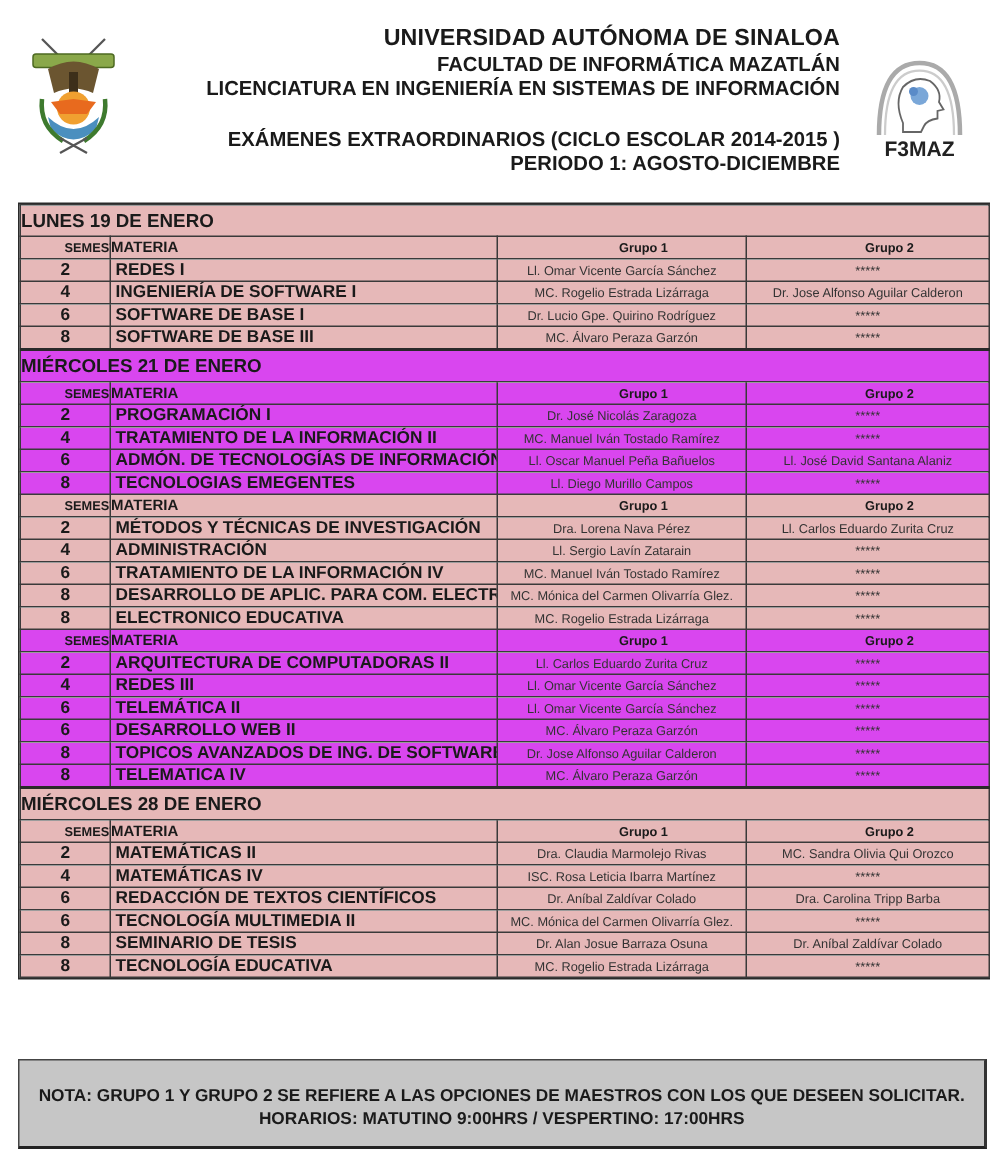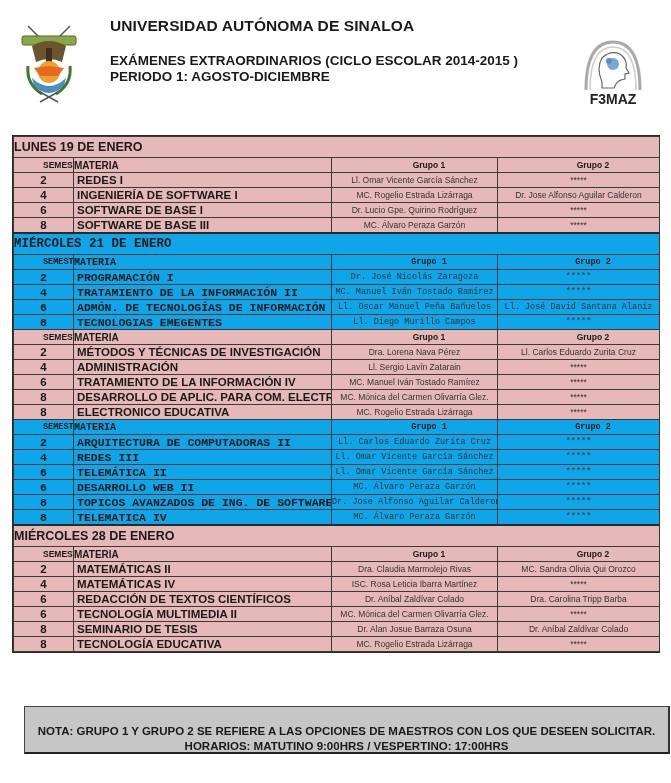--- a/index.html
+++ b/index.html
@@ -1,44 +1,44 @@
 <!DOCTYPE html>
 <html><head>
 <meta charset="utf-8">
 <style>
   html, body { margin: 0; padding: 0; background: #ffffff; }
   body { width: 671px; height: 783px; position: relative; overflow: hidden; font-family: "Liberation Sans", sans-serif; color: #1a1a1a; }
   .header { position: absolute; left: 0; top: 0; width: 671px; height: 130px; }
-  .title-block { position: absolute; left: 110px; width: 450px; top: 16px; text-align: left; }
+  .title-block { position: absolute; left: 110px; width: 450px; top: 16px; text-align: right; }
   .title-block .l1 { font-size: 15.5px; font-weight: bold; letter-spacing: 0.1px; line-height: 19px; }
   .title-block .l2 { font-size: 13.5px; font-weight: bold; line-height: 16px; }
   .title-block .l3 { font-size: 13.5px; font-weight: bold; line-height: 16px; }
   .title-block .l4 { font-size: 13.5px; font-weight: bold; line-height: 16px; margin-top: 18px; }
   .title-block .l5 { font-size: 13.5px; font-weight: bold; line-height: 16px; }
   .logo-left { position: absolute; left: 18px; top: 22px; width: 62px; height: 82px; }
   .logo-right { position: absolute; left: 580px; top: 38px; width: 66px; height: 68px; }
 
   .schedule { position: absolute; left: 12px; top: 135px; width: 646px; border: 1.5px solid #2a2a2a; border-collapse: collapse; }
   table { border-collapse: collapse; width: 646px; table-layout: fixed; }
   td, th { border: 1px solid #3a3a3a; padding: 0; overflow: hidden; white-space: nowrap; }
   .pink td, .pink th { background: #e6b8b8; }
-  .white td, .white th { background: #0ea5e9; font-family: Liberation Mono, monospace; }
+  .white td, .white th { background: #d946ef; }
   .day-row td { height: 20px; font-weight: bold; font-size: 12.5px; text-align: left; border-bottom: 1px solid #3a3a3a; }
   .section-top td { border-top: 2px solid #2a2a2a; }
   .col-head th { height: 14px; font-size: 8.5px; font-weight: bold; text-align: center; padding-left: 29px; }
   .data-row td { height: 14px; }
   .c-sem { width: 60px; text-align: center; font-weight: bold; font-size: 11.5px; }
   .c-mat { width: 258px; text-align: left; font-weight: bold; font-size: 11.5px; padding-left: 3px !important; }
   .c-g1 { width: 166px; text-align: center; font-size: 8.5px; color: #333; }
   .c-g2 { width: 162px; text-align: center; font-size: 8.5px; color: #333; }
   th.c-mat { text-align: left; padding-left: 0 !important; font-size: 10px; }
   th.c-sem { font-size: 8.5px; }
   th.c-g1, th.c-g2 { font-size: 8.5px; color: #1a1a1a; }
 
-  .note { position: absolute; left: 12px; top: 706px; width: 646px; height: 48px; background: #c6c6c6; border: 1px solid #444; border-bottom: 2px solid #222; border-right: 2px solid #333; box-sizing: border-box; text-align: center; margin-left: 12px; }
+  .note { position: absolute; left: 12px; top: 706px; width: 646px; height: 60px; background: #c6c6c6; border: 1px solid #444; border-bottom: 2px solid #222; border-right: 2px solid #333; box-sizing: border-box; text-align: center; }
   .note .n1 { margin-top: 17px; font-size: 11.5px; font-weight: bold; line-height: 15px; }
   .note .n2 { font-size: 11.5px; font-weight: bold; line-height: 15px; }
 </style>
 </head>
 <body>
 
 <div class="header">
   <div class="logo-left">
     <svg width="62" height="82" viewBox="0 0 62 82">
       <line x1="10" y1="4" x2="22" y2="16" stroke="#555" stroke-width="1.5"></line>
@@ -51,20 +51,22 @@
       <path d="M14 56 Q31 72 48 56 L46 64 Q31 78 16 64 Z" fill="#4a8fbf"></path>
       <path d="M10 44 Q8 62 24 72" stroke="#3e7a2e" stroke-width="3" fill="none"></path>
       <path d="M52 44 Q54 62 38 72" stroke="#3e7a2e" stroke-width="3" fill="none"></path>
       <line x1="22" y1="70" x2="40" y2="80" stroke="#555" stroke-width="1.5"></line>
       <line x1="40" y1="70" x2="22" y2="80" stroke="#555" stroke-width="1.5"></line>
     </svg>
   </div>
 
   <div class="title-block">
     <div class="l1">UNIVERSIDAD AUTÓNOMA DE SINALOA</div>
+    <div class="l2">FACULTAD DE INFORMÁTICA MAZATLÁN</div>
+    <div class="l3">LICENCIATURA EN INGENIERÍA EN SISTEMAS DE INFORMACIÓN</div>
     <div class="l4">EXÁMENES EXTRAORDINARIOS (CICLO ESCOLAR 2014-2015 )</div>
     <div class="l5">PERIODO 1: AGOSTO-DICIEMBRE</div>
   </div>
 
   <div class="logo-right">
     <svg width="66" height="68" viewBox="0 0 66 68">
       <path d="M6 52 Q6 4 33 4 Q60 4 60 52" stroke="#aaa" stroke-width="3" fill="none"></path>
       <path d="M10 52 Q10 9 33 9 Q56 9 56 52" stroke="#ccc" stroke-width="1.5" fill="none"></path>
       <path d="M22 44 Q16 30 22 20 Q30 12 40 16 Q48 22 46 30 L49 35 L45 36 L45 41 Q38 42 36 46 L34 50 L22 50 Z" fill="#fff" stroke="#666" stroke-width="1.2"></path>
       <circle cx="33" cy="26" r="6" fill="#7aa7d8"></circle>

